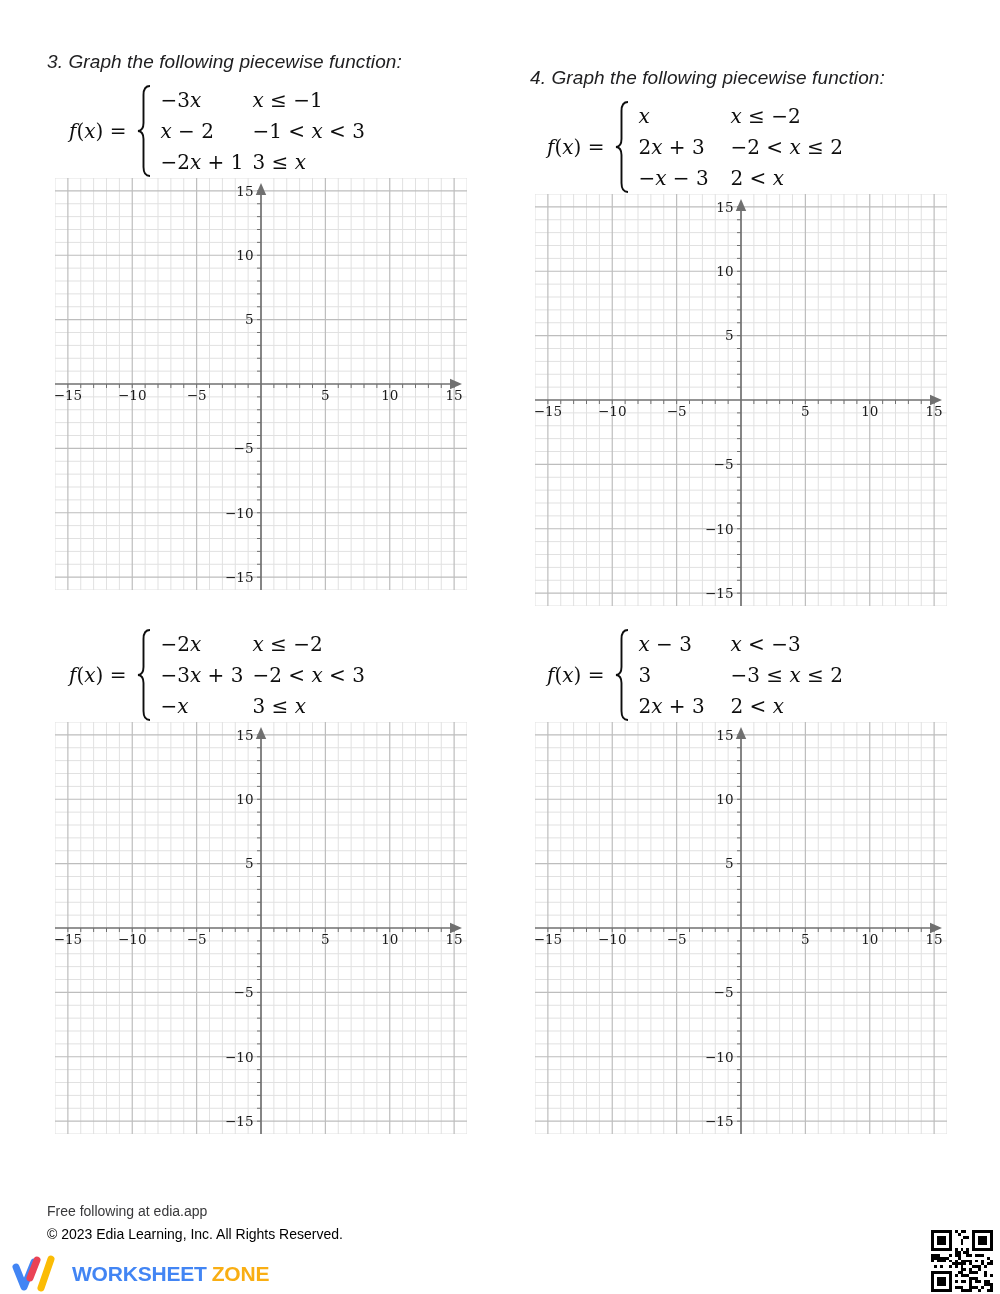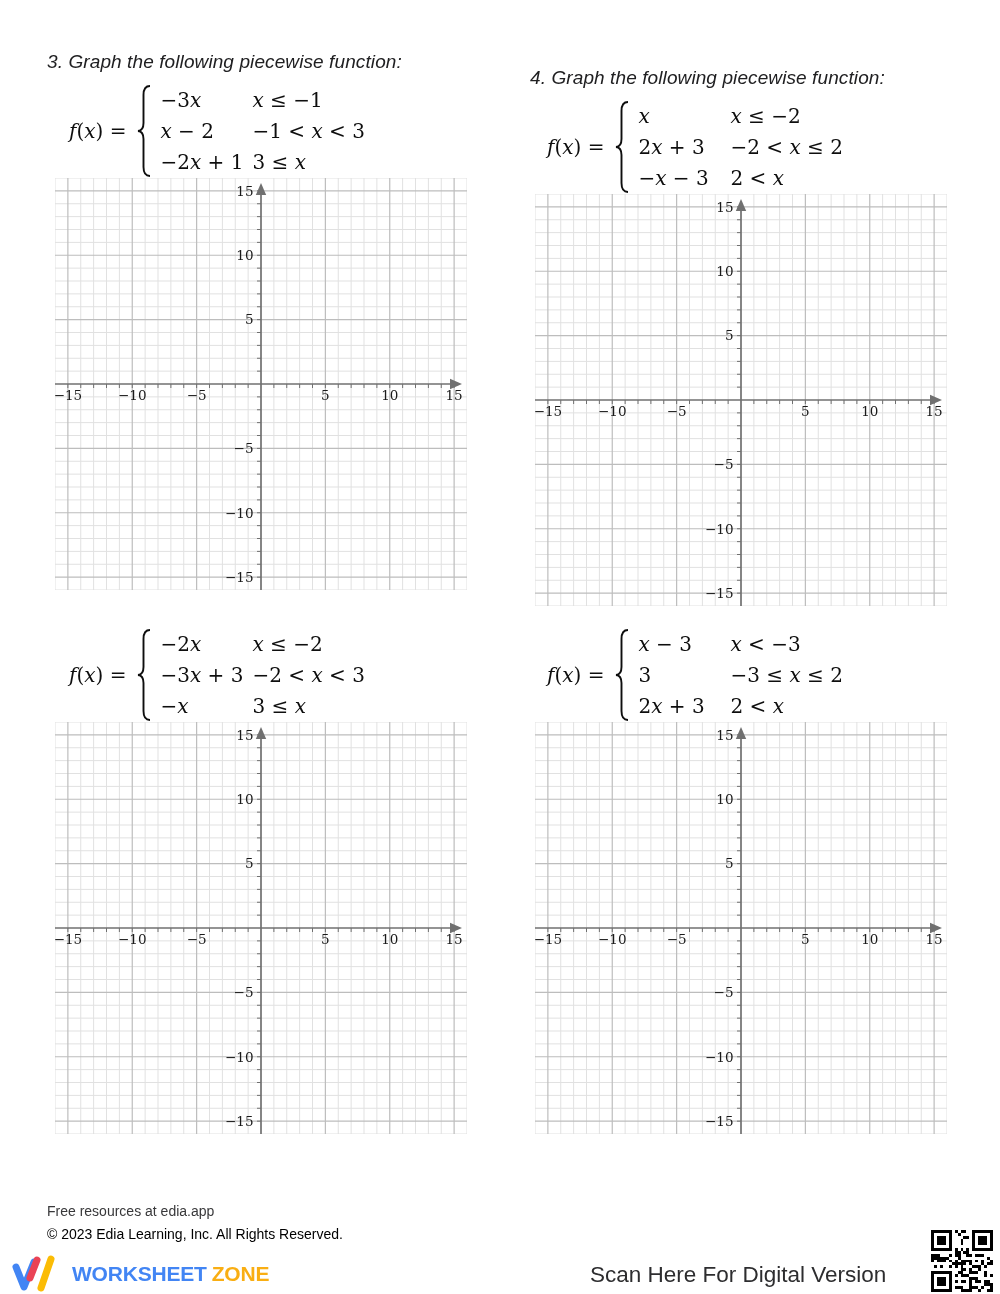--- a/index.html
+++ b/index.html
@@ -677,35 +677,34 @@
         <text x="399.125" y="221.5" text-anchor="middle" font-size="13.5" fill="#1a1a1a">15</text>
         <text x="198.5" y="17.675" text-anchor="end" font-size="13.5" fill="#1a1a1a">15</text>
         <text x="198.5" y="82.05" text-anchor="end" font-size="13.5" fill="#1a1a1a">10</text>
         <text x="198.5" y="146.425" text-anchor="end" font-size="13.5" fill="#1a1a1a">5</text>
         <text x="198.5" y="275.175" text-anchor="end" font-size="13.5" fill="#1a1a1a">−5</text>
         <text x="198.5" y="339.55" text-anchor="end" font-size="13.5" fill="#1a1a1a">−10</text>
         <text x="198.5" y="403.925" text-anchor="end" font-size="13.5" fill="#1a1a1a">−15</text>
       </svg>
   </section>
 
-  <div class="foot-line1">Free resources at edia.app</div>
+  <div class="foot-line1">Free following at edia.app</div>
   <div class="foot-line2">© 2023 Edia Learning, Inc. All Rights Reserved.</div>
 
   <div class="logo">
     <svg class="logo-mark" viewBox="0 0 44 38">
       <polyline points="4,12 12,32 22,7" fill="none" stroke="#4285F4" stroke-width="7" stroke-linecap="round" stroke-linejoin="round"></polyline>
       <line x1="25" y1="5" x2="18" y2="23" stroke="#EA4355" stroke-width="7" stroke-linecap="round"></line>
       <line x1="39" y1="4" x2="29" y2="33" stroke="#FBBC05" stroke-width="7" stroke-linecap="round"></line>
     </svg>
     <div class="logo-text">
       <span class="worksheet" style="color:#4285F4">WORKSHEET</span><span class="zone" style="color:#F9AE13">ZONE</span>
     </div>
   </div>
 
-  <div class="scan-text">Scan Here For Digital Version</div>
   <svg class="qr" viewBox="0 0 21 21" shape-rendering="crispEdges">
       <rect x="0" y="0" width="21" height="21" fill="#ffffff"></rect>
       <rect x="0" y="0" width="7" height="7" fill="#000"></rect>
       <rect x="1" y="1" width="5" height="5" fill="#fff"></rect>
       <rect x="2" y="2" width="3" height="3" fill="#000"></rect>
       <rect x="14" y="0" width="7" height="7" fill="#000"></rect>
       <rect x="15" y="1" width="5" height="5" fill="#fff"></rect>
       <rect x="16" y="2" width="3" height="3" fill="#000"></rect>
       <rect x="0" y="14" width="7" height="7" fill="#000"></rect>
       <rect x="1" y="15" width="5" height="5" fill="#fff"></rect>

